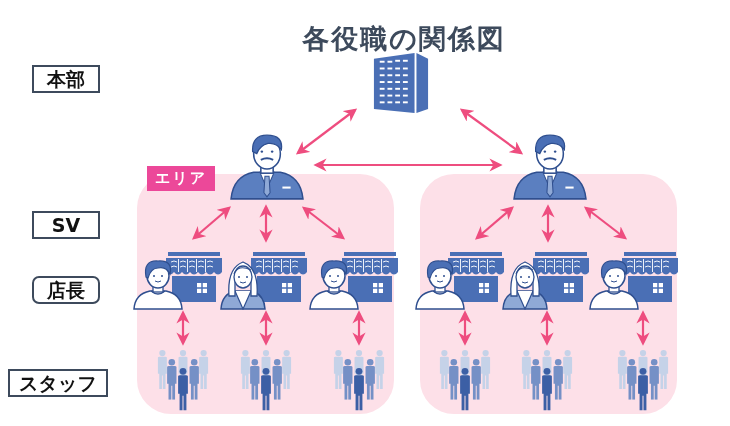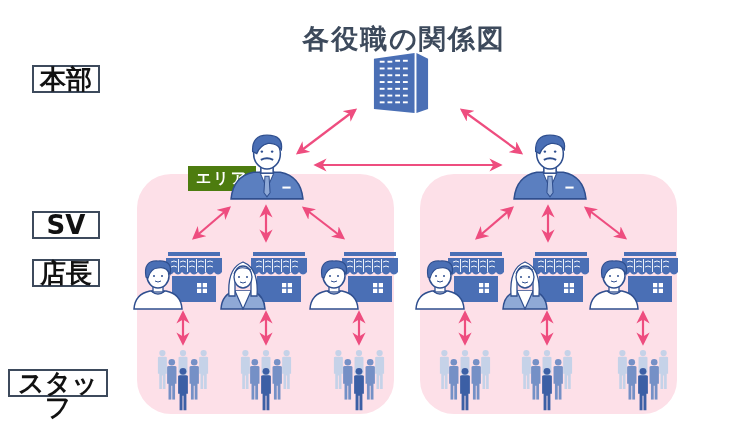--- a/index.html
+++ b/index.html
@@ -1,35 +1,35 @@
 <!DOCTYPE html>
 <html><head>
 <meta charset="utf-8">
 <style>
   html, body { margin:0; padding:0; }
   body { width:730px; height:426px; background:#ffffff; position:relative; overflow:hidden;
          font-family:"DejaVu Sans", "Liberation Sans", sans-serif; }
   .title { position:absolute; left:0; width:730px; top:21px; text-align:center;
            font-size:27px; font-weight:bold; color:#3d4a5c; letter-spacing:2px;margin-left:39px; }
   .role-label { position:absolute; border:2px solid #3d4a5c; background:#fff;
-                font-weight:bold; color:#111; text-align:center; font-size:26px;
+                font-weight:bold; color:#111; text-align:center; font-size:19px;
                 line-height:24px; height:24px; box-sizing:content-box; }
   .area-box { position:absolute; background:#fde0e8; border-radius:34px; }
-  .area-badge { position:absolute; background:#4d7c0f; color:#fff; font-weight:bold;
-                font-size:15px; letter-spacing:2px; text-align:center; line-height:25px;margin-left:41px; }
+  .area-badge { position:absolute; background:#ec4899; color:#fff; font-weight:bold;
+                font-size:15px; letter-spacing:2px; text-align:center; line-height:25px; }
   svg.diagram { position:absolute; left:0; top:0; }
 </style>
 </head>
 <body>
 
 <div class="title">各役職の関係図</div>
 
 <div class="role-label" style="left:32px; top:65px; width:64px;">本部</div>
 <div class="role-label" style="left:32px; top:165px; width:64px;margin-top:46px;">SV</div>
-<div class="role-label" style="left:32px; top:259px; width:64px;">店長</div>
+<div class="role-label" style="left:32px; top:276px; width:64px;border-radius:7px;">店長</div>
 <div class="role-label" style="left:8px; top:369px; width:96px;">スタッフ</div>
 
 <div class="area-box" style="left:137px; top:174px; width:257px; height:240px;"></div>
 <div class="area-box" style="left:420px; top:174px; width:257px; height:240px;"></div>
 <div class="area-badge" style="left:147px; top:166px; width:68px; height:25px;">エリア</div>
 
 <svg class="diagram" width="730" height="426" viewBox="0 0 730 426">
   <defs>
     <marker id="ah" viewBox="0 0 10 10" refX="8" refY="5" markerWidth="6" markerHeight="6" orient="auto-start-reverse">
       <path d="M0,0 L10,5 L0,10 L3,5 z" fill="#ee4d7f"></path>

